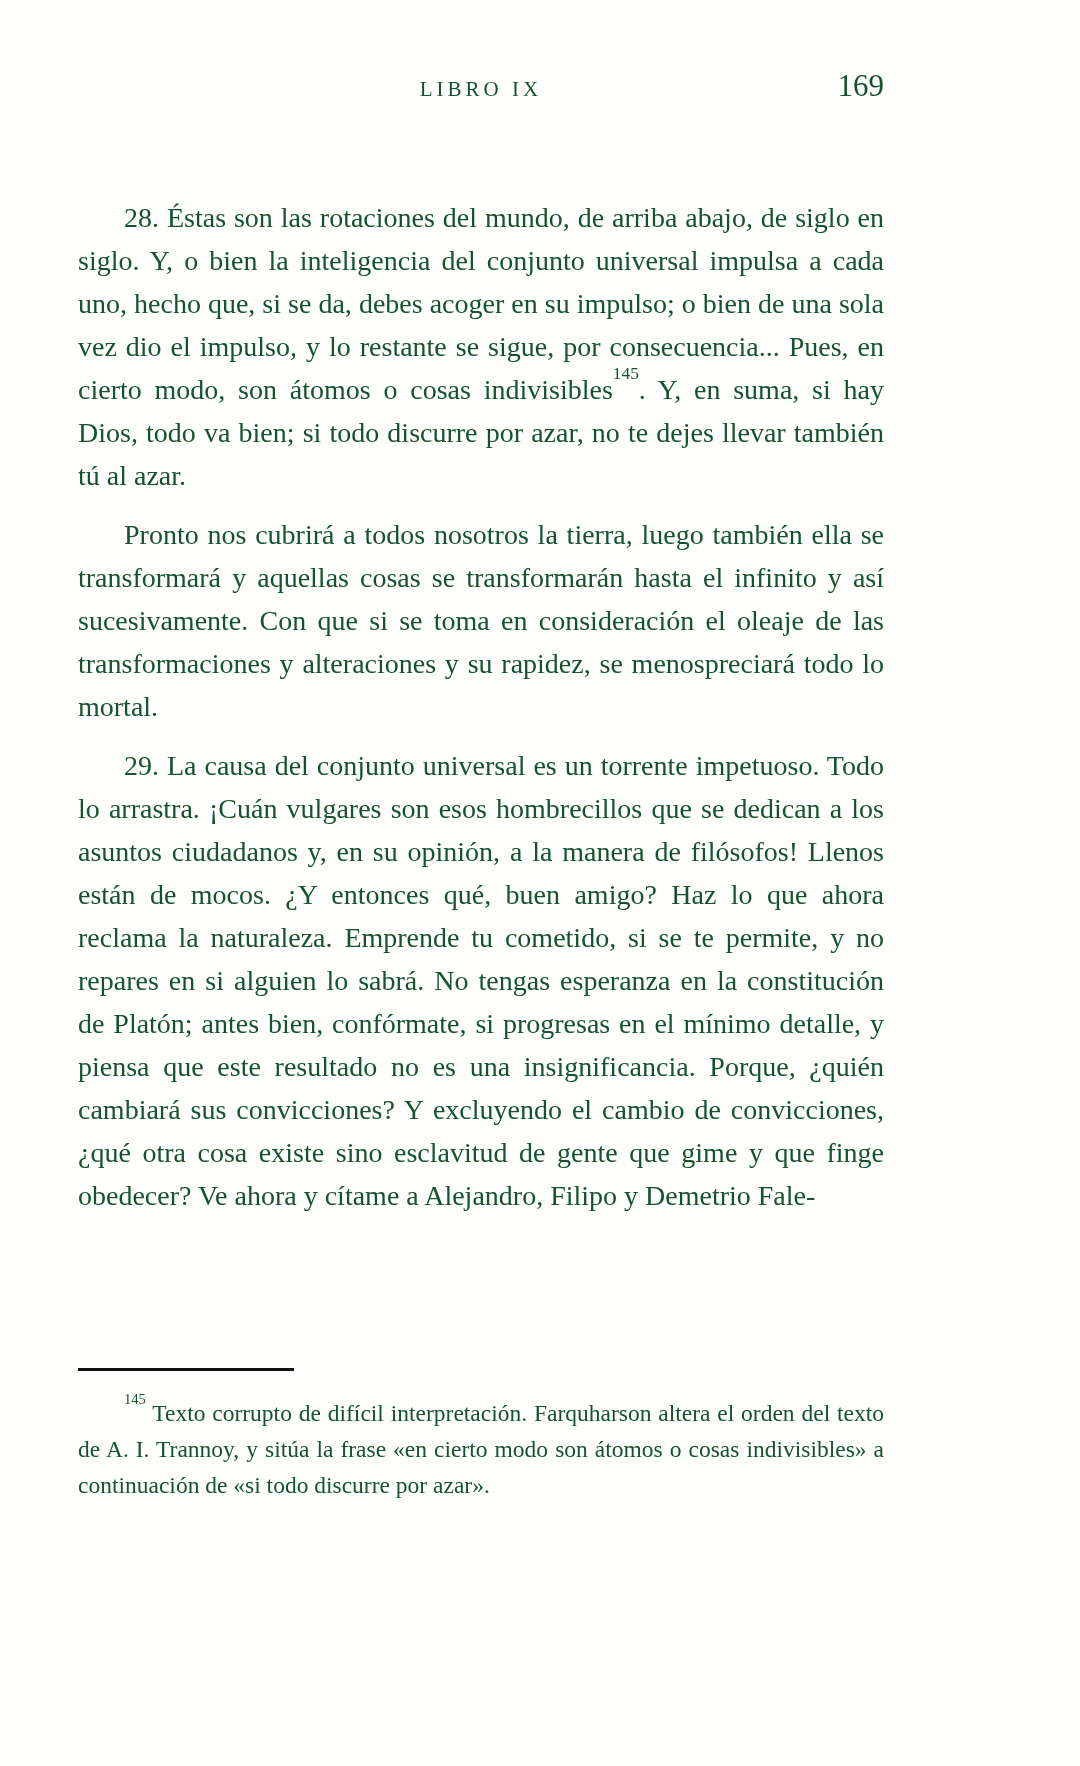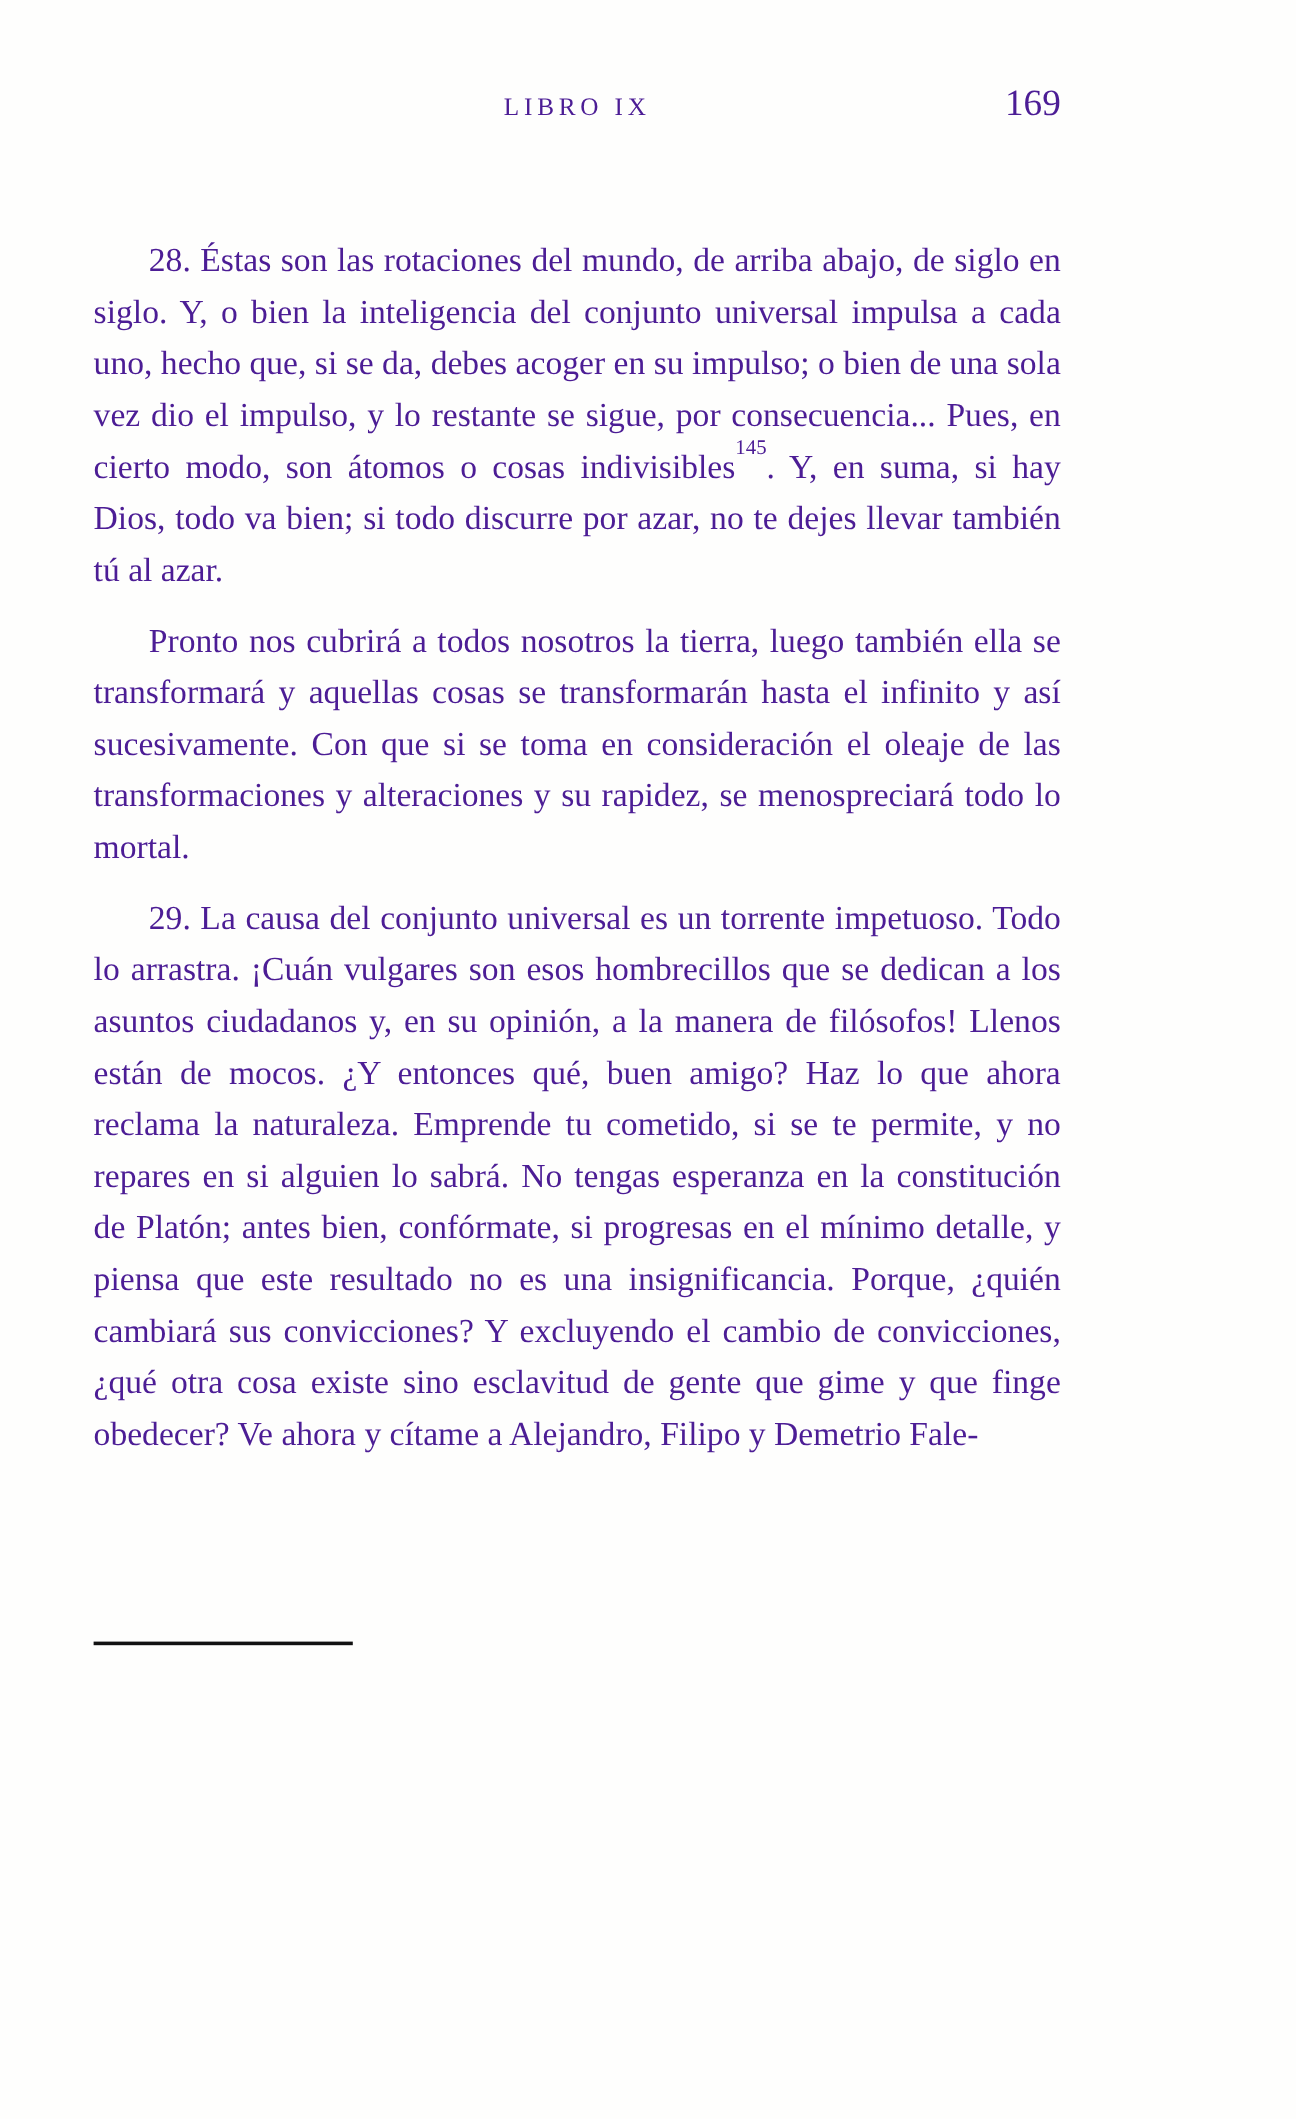--- a/index.html
+++ b/index.html
@@ -3,21 +3,21 @@
 <meta charset="utf-8">
 <style>
   * { margin: 0; padding: 0; box-sizing: border-box; }
   html, body { background: #ffffff; }
   .page {
     position: relative;
     width: 1080px;
     height: 1766px;
     background: #fefefd;
     font-family: "Liberation Serif", "DejaVu Serif", serif;
-    color: #4c1d95;
+    color: #14532d;
     overflow: hidden;
   }
   .header {
     position: absolute;
     top: 68px;
     left: 78px;
     width: 806px;
     height: 44px;
   }
   .running-title {
@@ -86,15 +86,16 @@
   <div class="body-text">
     <p class="para"><span>28. Éstas son las rotaciones del mundo, de arriba abajo, de siglo en siglo. Y, o bien la inteligencia del conjunto universal impulsa a cada uno, hecho que, si se da, debes acoger en su impulso; o bien de una sola vez dio el impulso, y lo restante se sigue, por consecuencia... Pues, en cierto modo, son átomos o cosas indivisibles</span><sup class="fn-ref">145</sup><span>. Y, en suma, si hay Dios, todo va bien; si todo discurre por azar, no te dejes llevar también tú al azar.</span></p>
 
     <p class="para">Pronto nos cubrirá a todos nosotros la tierra, luego también ella se transformará y aquellas cosas se transformarán hasta el infinito y así sucesivamente. Con que si se toma en consideración el oleaje de las transformaciones y alteraciones y su rapidez, se menospreciará todo lo mortal.</p>
 
     <p class="para">29. La causa del conjunto universal es un torrente impetuoso. Todo lo arrastra. ¡Cuán vulgares son esos hombrecillos que se dedican a los asuntos ciudadanos y, en su opinión, a la manera de filósofos! Llenos están de mocos. ¿Y entonces qué, buen amigo? Haz lo que ahora reclama la naturaleza. Emprende tu cometido, si se te permite, y no repares en si alguien lo sabrá. No tengas esperanza en la constitución de Platón; antes bien, confórmate, si progresas en el mínimo detalle, y piensa que este resultado no es una insignificancia. Porque, ¿quién cambiará sus convicciones? Y excluyendo el cambio de convicciones, ¿qué otra cosa existe sino esclavitud de gente que gime y que finge obedecer? Ve ahora y cítame a Alejandro, Filipo y Demetrio Fale-</p>
   </div>
 
   <div class="footnote-area">
     <div class="footnote-rule"></div>
+    <p class="footnote"><sup class="fn-ref">145</sup><span> Texto corrupto de difícil interpretación. Farquharson altera el orden del texto de A. I. Trannoy, y sitúa la frase «en cierto modo son átomos o cosas indivisibles» a continuación de «si todo discurre por azar».</span></p>
   </div>
 
 </div>
 
 </body></html>

